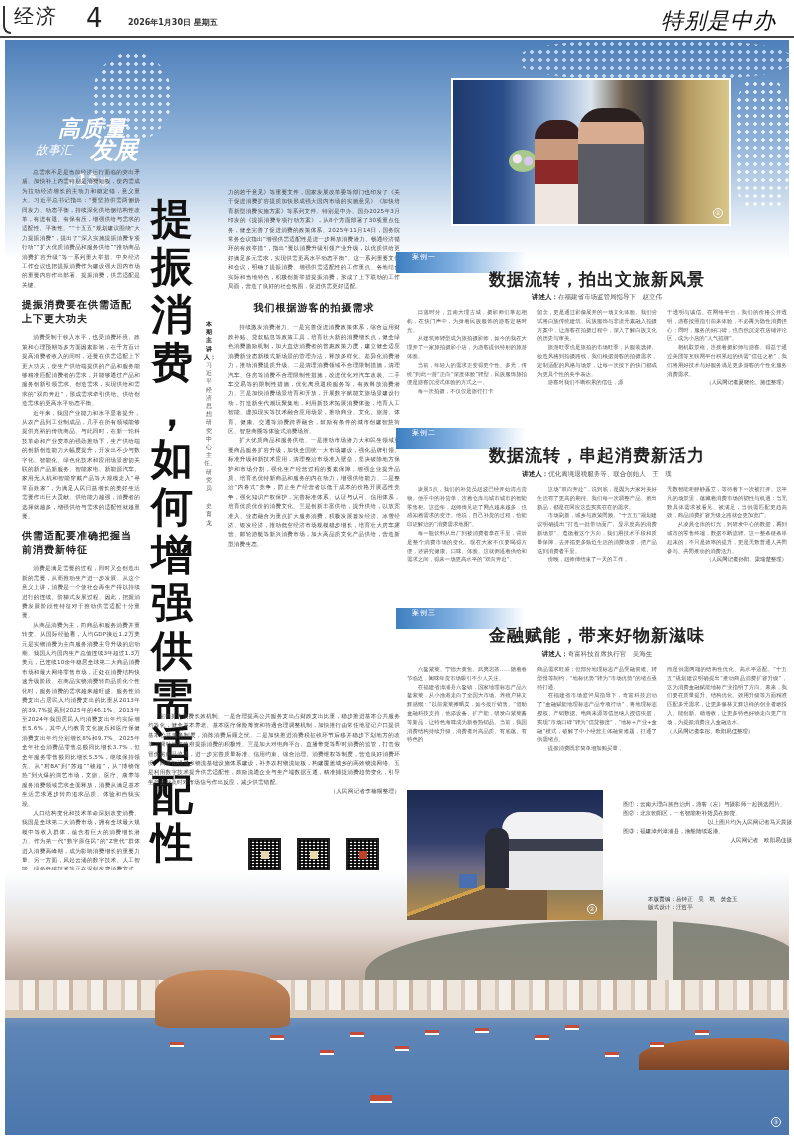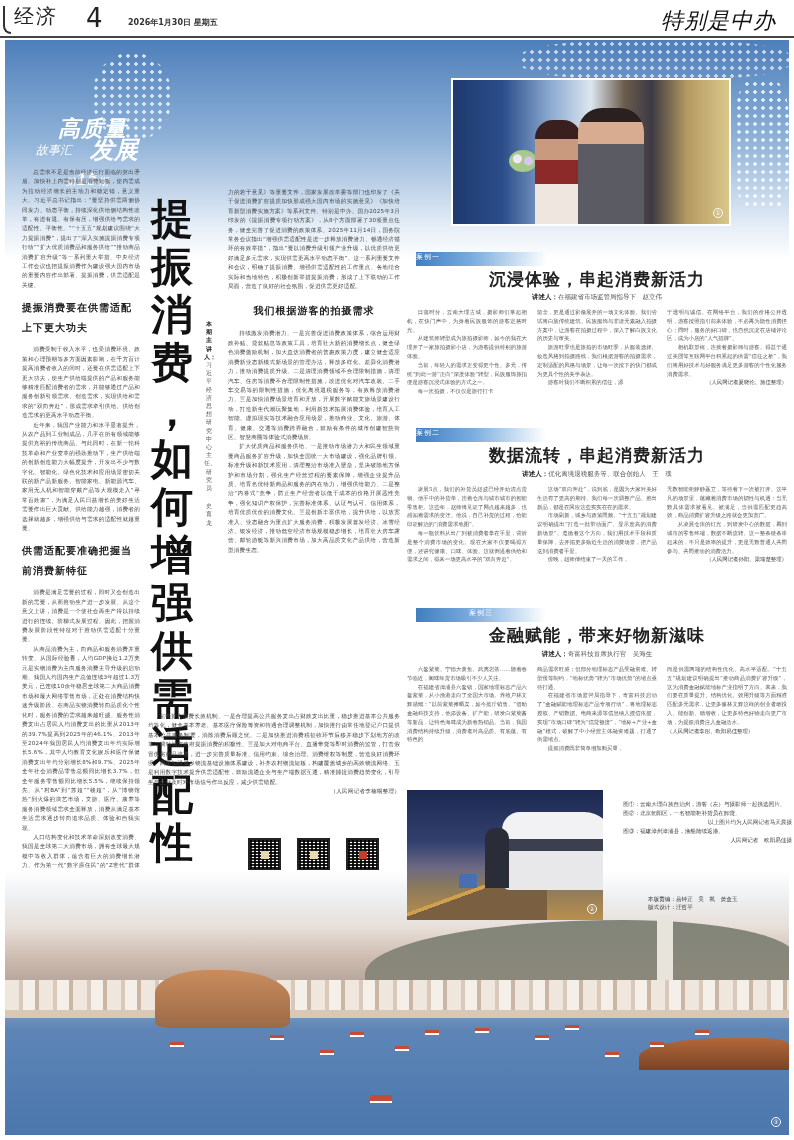--- a/index.html
+++ b/index.html
@@ -19,42 +19,42 @@
 
   .series-logo { position: absolute; left: 30px; top: 80px; width: 160px; height: 80px; margin-top: 40px; }
   .series-logo .t1 { position: absolute; left: 28px; top: -6px; font-size: 22px; font-weight: bold; font-style: italic; color: #fff; letter-spacing: 1px; }
   .series-logo .t2 { position: absolute; left: 6px; top: 22px; font-size: 12px; color: #fff; font-style: italic; text-align: center; }
   .series-logo .t3 { position: absolute; left: 60px; top: 14px; font-size: 24px; font-weight: bold; font-style: italic; color: #fff; }
   .series-logo .t4 { position: absolute; left: 36px; top: 50px; font-size: 10px; color: #fff; font-style: italic; }
   .series-logo .t4 b { font-size: 16px; font-family: "DejaVu Serif", serif; }
 
   .col { position: absolute; font-size: 5.6px; line-height: 9.4px; color: #444; text-align: justify; letter-spacing: .2px; }
   .col p { text-indent: 2em; }
-  .col h3 { font-size: 10px; line-height: 20px; color: #222; font-weight: bold; margin: 8px 0 7px; text-align: left; letter-spacing: 1px; }
+  .col h3 { font-size: 10px; line-height: 14px; color: #222; font-weight: bold; margin: 8px 0 7px; text-align: left; letter-spacing: 1px; }
 
   .big-title { position: absolute; left: 148px; top: 195px; width: 48px; font-size: 42px; line-height: 48px; font-weight: bold; color: #111; text-align: center; }
   .vert-byline { position: absolute; left: 204px; top: 320px; width: 10px; font-size: 6px; line-height: 8.2px; color: #555; word-break: break-all; text-align: center; }
   .vert-byline b { color: #222; }
 
   .qr-row { position: absolute; left: 228px; top: 838px; width: 170px; height: 34px; display: flex; gap: 16px; justify-content: center; }
   .qr { width: 33px; height: 33px; background:
       repeating-linear-gradient(90deg, #222 0 2px, #fff 2px 4px),
       repeating-linear-gradient(0deg, #222 0 2px, #fff 2px 3px); background-blend-mode: multiply; border: 2px solid #222; position: relative; }
   .qr::after { content: ""; position: absolute; left: 11px; top: 11px; width: 8px; height: 8px; background: #e8d8b0; }
   .qr.red::after { background: #c0412a; }
   .qr-caption { position: absolute; left: 210px; top: 884px; width: 190px; font-size: 5.6px; line-height: 8px; color: #333; font-weight: bold; }
 
   .photo1 { position: absolute; left: 451px; top: 78px; width: 280px; height: 148px; border: 2px solid #fff;
     background: linear-gradient(90deg, #1f3a6e 0%, #2b4d8a 18%, #8aa8cf 35%, #dce6f0 50%, #6b5d4c 62%, #3d3a44 72%, #b59a62 85%, #d9c78a 100%); overflow: hidden; }
   .photo1 .person1 { position: absolute; left: 82px; top: 40px; width: 46px; height: 106px; background: linear-gradient(180deg, #3a1f1f 0 18%, #c99a7e 18% 38%, #8c2a2a 38% 60%, #f0e6e0 60%); border-radius: 18px 18px 0 0; }
   .photo1 .person2 { position: absolute; left: 125px; top: 28px; width: 66px; height: 120px; background: linear-gradient(180deg, #2a2020 0 12%, #d8ac90 12% 30%, #5b5b64 30%); border-radius: 24px 24px 0 0; }
   .photo1 .flowers { position: absolute; left: 56px; top: 70px; width: 28px; height: 22px; background: radial-gradient(circle at 30% 40%, #f3e7f7 4px, transparent 5px), radial-gradient(circle at 70% 50%, #d9c6ef 4px, transparent 5px), #a7c98c; border-radius: 50%; }
   .photo-num { position: absolute; width: 10px; height: 10px; border: 1px solid #fff; border-radius: 50%; color: #fff; font-size: 6px; line-height: 8px; text-align: center; }
 
-  .case-bar { position: absolute; left: 416px; width: 130px; height: 14px; background: linear-gradient(90deg, #3f7fc0 0%, #7eaee0 45%, rgba(200,220,240,0) 100%); color: #fff; font-size: 7px; line-height: 11px; padding-left: 0; letter-spacing: 1px; }
+  .case-bar { position: absolute; left: 396px; width: 130px; height: 21px; background: linear-gradient(90deg, #3f7fc0 0%, #7eaee0 45%, rgba(200,220,240,0) 100%); color: #fff; font-size: 7px; line-height: 11px; padding-left: 16px; letter-spacing: 1px; }
   .case-title { position: absolute; left: 407px; width: 380px; text-align: center; font-family: "DejaVu Serif", serif; font-size: 17px; font-weight: bold; color: #222; letter-spacing: 1px; }
   .case-speaker { position: absolute; left: 407px; width: 380px; text-align: center; font-size: 6.5px; color: #555; }
   .case-speaker b { color: #222; }
   .case-col { position: absolute; font-family: "DejaVu Serif", serif; font-size: 5.4px; line-height: 8.8px; color: #555; text-align: justify; }
   .case-col p { text-indent: 2em; }
   .credit { text-align: right; color: #444; }
 
   .photo2 { position: absolute; left: 407px; top: 790px; width: 196px; height: 130px; overflow: hidden;
     background: linear-gradient(180deg, #1c2a52 0%, #33406e 40%, #6d6a84 60%, #8c7a5a 75%, #b98f4e 100%); }
   .photo2 .car { position: absolute; left: 95px; top: 22px; width: 112px; height: 78px; background: linear-gradient(180deg, #f2f2f4 0 35%, #3b3f4e 35% 50%, #e8e8ea 50%); border-radius: 18px 30px 8px 8px; }
@@ -155,21 +155,21 @@
 <div class="qr-caption">扫码观看请看人民日报客户端、“人民网+”客户端，英文报道请看环球时报英文版客户端</div>
 
 <div class="photo1">
   <div class="flowers"></div>
   <div class="person1"></div>
   <div class="person2"></div>
   <span class="photo-num" style="right:6px;bottom:6px;">①</span>
 </div>
 
 <div class="case-bar" style="top:252px;">案例一</div>
-<div class="case-title" style="top:268px;">沉浸体验，串起消费新活力</div>
+<div class="case-title" style="top:268px;">数据流转，拍出文旅新风景</div>
 <div class="case-speaker" style="top:293px;"><b>讲述人：</b><span>在福建省市场监管局指导下　赵立伟</span></div>
 <div class="case-col" style="left:407px;top:308px;width:120px;">
   <p>日落时分，云南大理古城，摄影师们掌起相机，在快门声中，为身着民族服饰的游客定格时光。</p>
   <p>从建筑师转型成为旅拍摄影师，如今的我在大理开了一家旅拍摄影小店，为游客提供特别的旅游体验。</p>
   <p>当前，年轻人的需求正变得更个性、多元，传统“到此一游”正向“深度体验”转型，民族服饰旅拍便是游客沉浸式体验的方式之一。</p>
   <p>每一次拍摄，不仅仅是旅行打卡</p>
 </div>
 <div class="case-col" style="left:537px;top:308px;width:120px;">
   <p style="text-indent:0">留念，更是通过影像展开的一场文化体验。我们尝试将白族传统建筑、民族服饰与非遗元素融入拍摄方案中，让游客在拍摄过程中，深入了解白族文化的历史与审美。</p>
   <p>旅游旺季也是旅拍的市场旺季，从服装选择、妆造风格到拍摄路线，我们根据游客的拍摄需求，定制适配的风格与场景，让每一次按下的快门都成为更具个性的美学表达。</p>
@@ -192,21 +192,21 @@
   <p>这场“双向奔赴”，说到底，是因为大家对美好生活有了更高的期待。我们每一次调整产品、推出新品，都是在回应这些实实在在的需求。</p>
   <p>市场刷新，城乡与政策同频。“十五五”规划建议明确提出“打造一批带动面广、显示度高的消费新场景”。遵循着这个方向，我们用技术手段和质量保障，去开拓更多贴近生活的消费场景，把产品送到消费者手里。</p>
   <p>傍晚，赵师傅结束了一天的工作，</p>
 </div>
 <div class="case-col" style="left:667px;top:485px;width:120px;">
   <p style="text-indent:0">无数智能柜静静矗立，等待着下一次被打开。这平凡的场景里，蕴藏着消费市场的韧性与机遇：当无数具体需求被看见、被满足，当供需匹配更趋高效，商品消费扩容升级之路就会更加宽广。</p>
   <p>从凌晨仓库的灯光，到研发中心的数据，再到城市的零售终端，数据不断流转。这一整条链条串起来的，不只是效率的提升，更是无数普通人共同参与、共同推动的消费活力。</p>
   <div class="credit">（人民网记者孙阳、梁瑞楚整理）</div>
 </div>
 
-<div class="case-bar" style="top:608px;text-align:center;">案例三</div>
+<div class="case-bar" style="top:608px;">案例三</div>
 <div class="case-title" style="top:624px;">金融赋能，带来好物新滋味</div>
 <div class="case-speaker" style="top:650px;"><b>讲述人：</b><span>奇富科技首席执行官　吴海生</span></div>
 <div class="case-col" style="left:407px;top:665px;width:120px;">
   <p>六鳌紫菜、宁德大黄鱼、武夷岩茶……随着春节临近，闽味年货市场吸引不少人关注。</p>
   <p>在福建省漳浦县六鳌镇，国家地理标志产品六鳌紫菜，从小渔港走向了全国大市场。养殖户林文辉感慨：“以前紫菜摊晒卖，如今按斤销售。”借助金融科技支持，他添设备、扩产能，研发白紫菜酱等新品，让特色海味成为新春热销品。当前，我国消费结构持续升级，消费者对高品质、有底蕴、有特色的</p>
 </div>
 <div class="case-col" style="left:537px;top:665px;width:120px;">
   <p style="text-indent:0">商品需求旺盛；但部分地理标志产品受融资难、转型慢等制约，“地标优势”转为“市场优势”的堵点亟待打通。</p>
   <p>在福建省市场监管局指导下，奇富科技启动了“金融赋能地理标志产品专项行动”，将地理标志授权、产销数据、电商来源等信息纳入授信依据，实现“市场口碑”转为“信贷额度”，“地标+产业+金融”模式，破解了中小经营主体融资难题，打通了供需堵点。</p>
   <p>提振消费既非简单增加购买量，</p>

